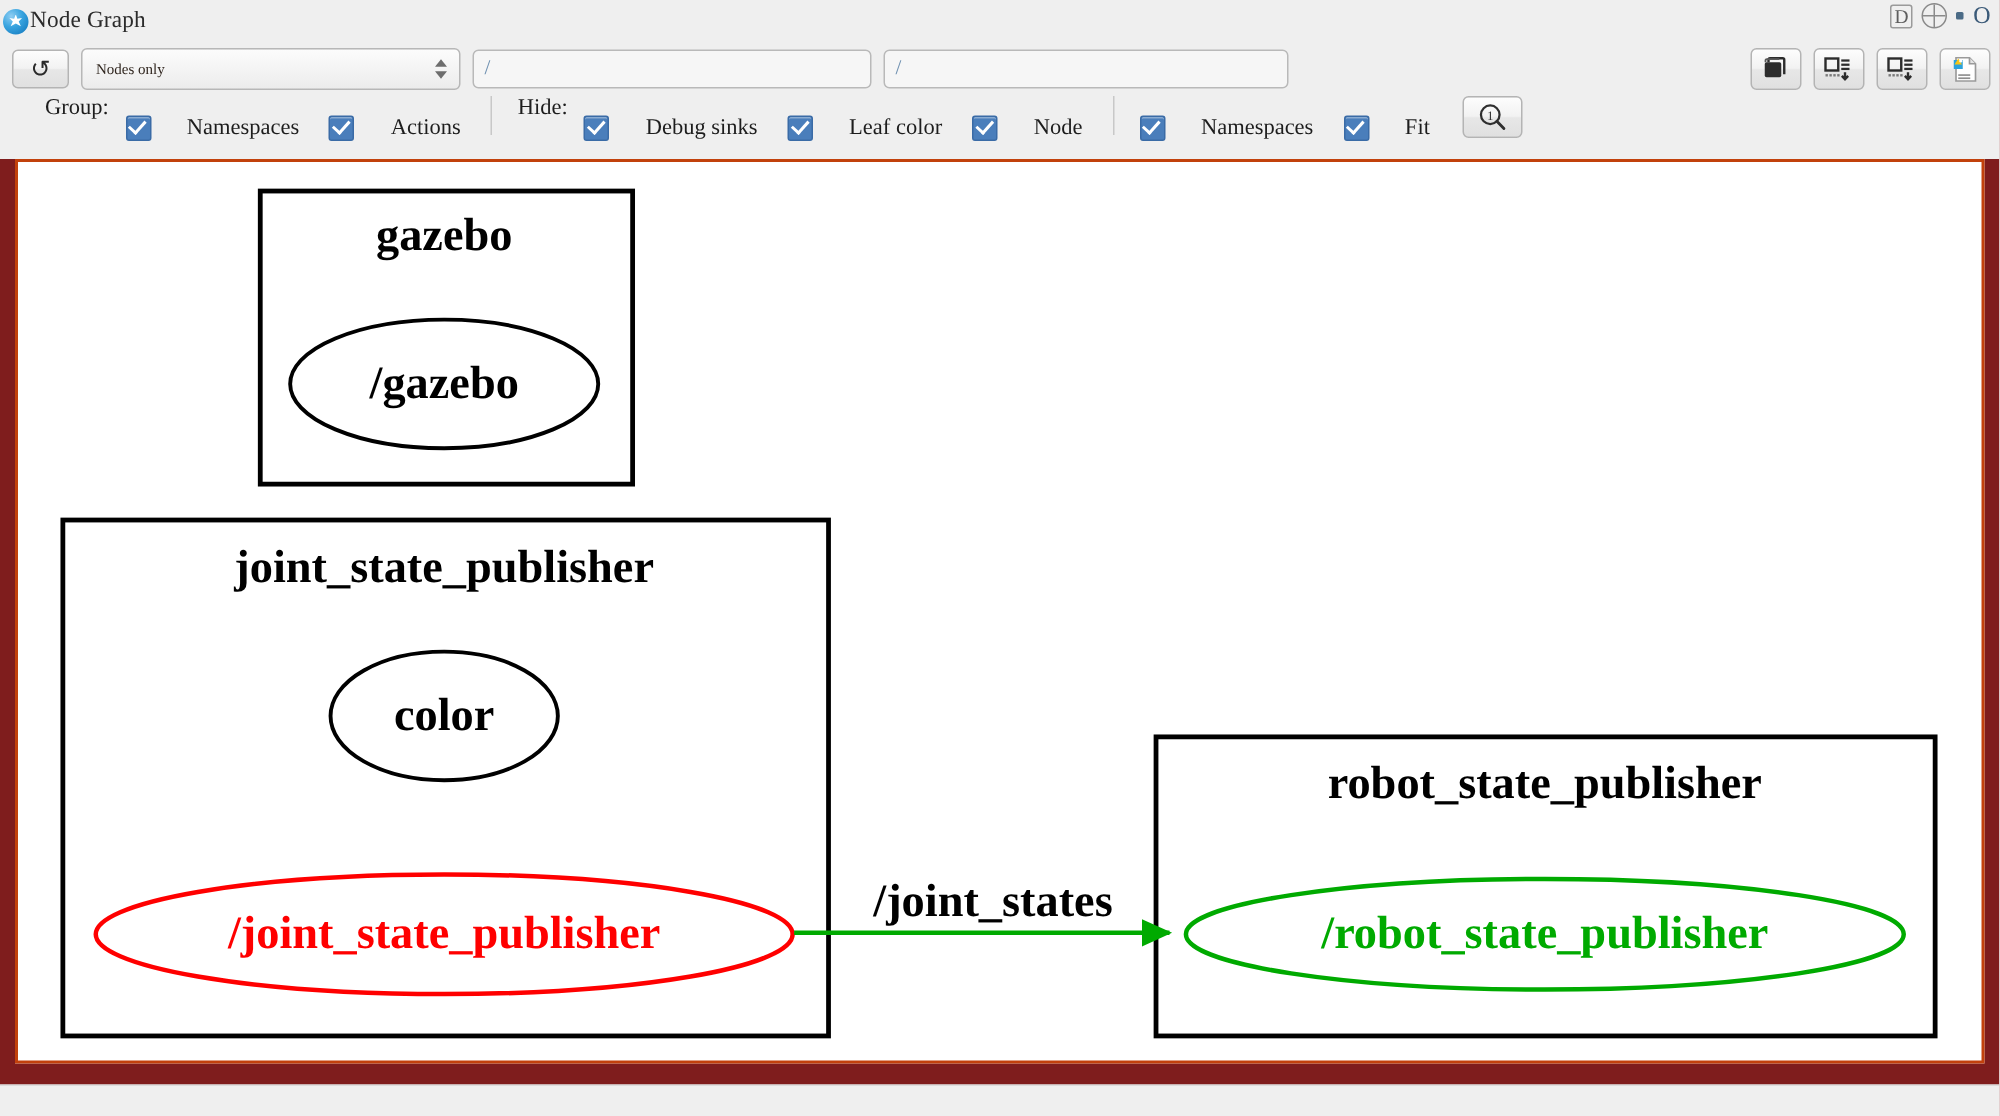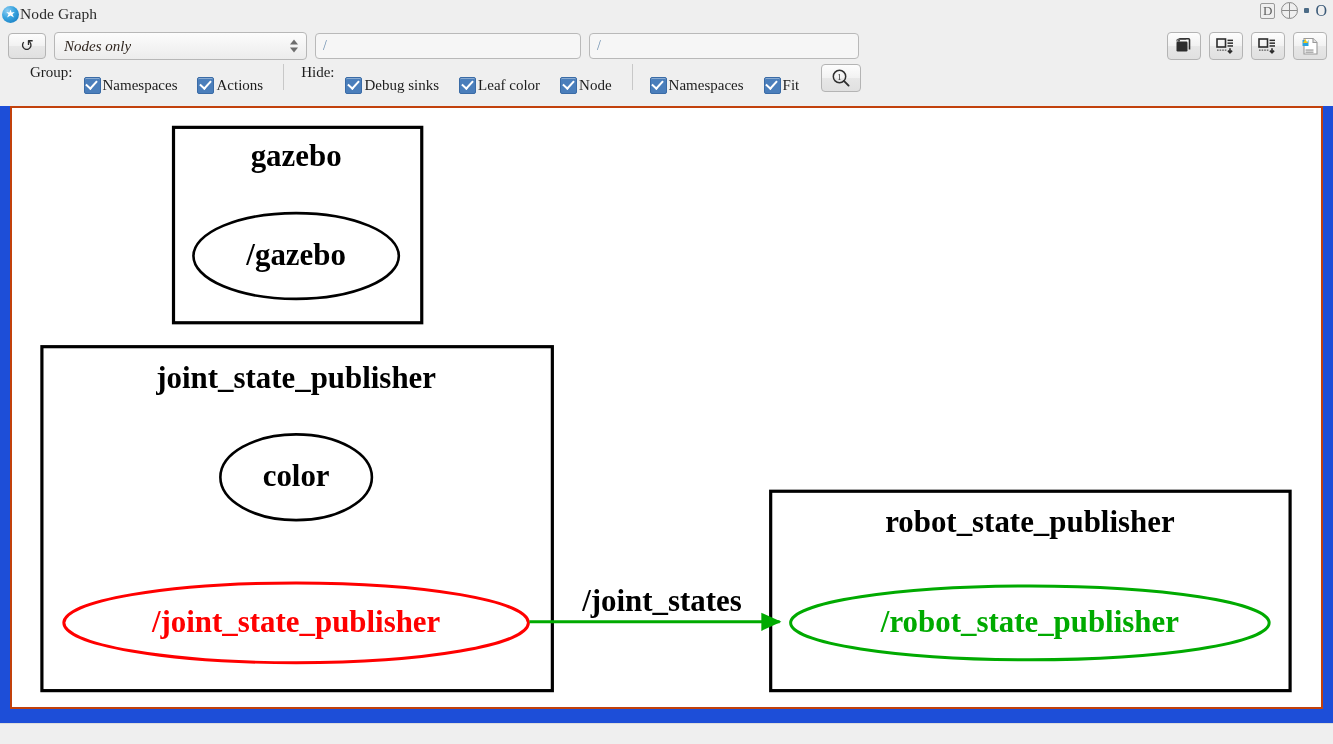--- a/index.html
+++ b/index.html
@@ -15,21 +15,21 @@
     overflow: hidden;
     position: relative;
   }
 
   
   #app-window {
     position: absolute;
     left: 0; top: 0;
     width: 1333px;
     height: 744px;
-    background: #1d4ed8;
+    background: #7f1d1d;
     display: flex;
     flex-direction: column;
   }
 
   
   #title-bar {
     height: 28px;
     flex: 0 0 28px;
     background: #efefef;
     display: flex;
@@ -140,26 +140,25 @@
     box-sizing: border-box;
     background: linear-gradient(to bottom, #fcfcfc 0%, #f4f4f4 50%, #ececec 100%);
     border: 1px solid #b7b7b7;
     border-radius: 4px;
     display: flex;
     align-items: center;
     padding: 0 24px 0 9px;
     cursor: pointer;
   }
   #filter-combo-value {
-    font-size: 15px;
+    font-size: 10px;
     color: #30261f;
     font-family: "Liberation Serif", serif;
     white-space: nowrap;
     overflow: hidden;
-    font-style: italic;
   }
   #filter-combo-arrows {
     position: absolute;
     right: 8px;
     top: 50%;
     transform: translateY(-50%);
     display: flex;
     flex-direction: column;
     gap: 3px;
     line-height: 0;
@@ -206,21 +205,21 @@
   }
   .opt-label {
     font-size: 15px;
     color: #1d1d1d;
     margin-right: 11px;
     font-family: "Liberation Serif", serif;
   }
   .cb {
     display: flex;
     align-items: center;
-    gap: 2px;
+    gap: 24px;
     margin-right: 20px;
     cursor: pointer;
   }
   .cb-box {
     width: 15px; height: 15px;
     flex: 0 0 15px;
     background: #4a7ebb;
     border: 1px solid #3a6ba6;
     border-radius: 2px;
     position: relative;

